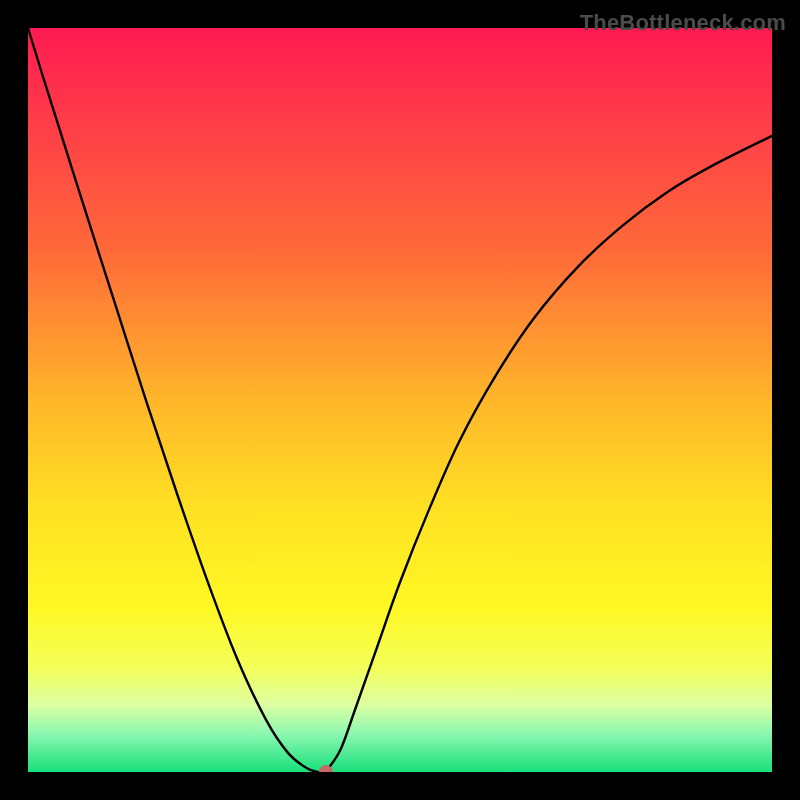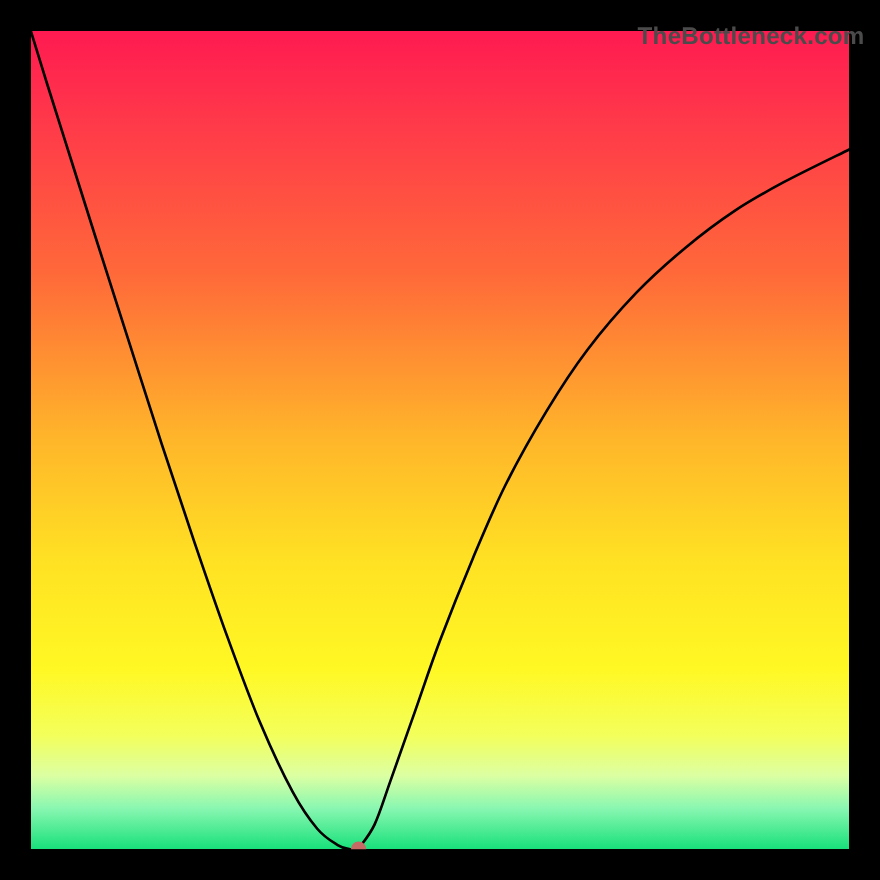--- a/index.html
+++ b/index.html
@@ -12,21 +12,21 @@
     font-family: Arial, Helvetica, sans-serif;
   }
   .frame {
     position: relative;
     width: 800px;
     height: 800px;
     background: #000;
   }
   .watermark {
     position: absolute;
-    top: 20px;
+    top: 10px;
     right: 14px;
     color: #4b4b4b;
     font-size: 22px;
     font-weight: 600;
     letter-spacing: 0.2px;
     z-index: 20;
     user-select: none;
   }
   .plot {
     position: absolute;

